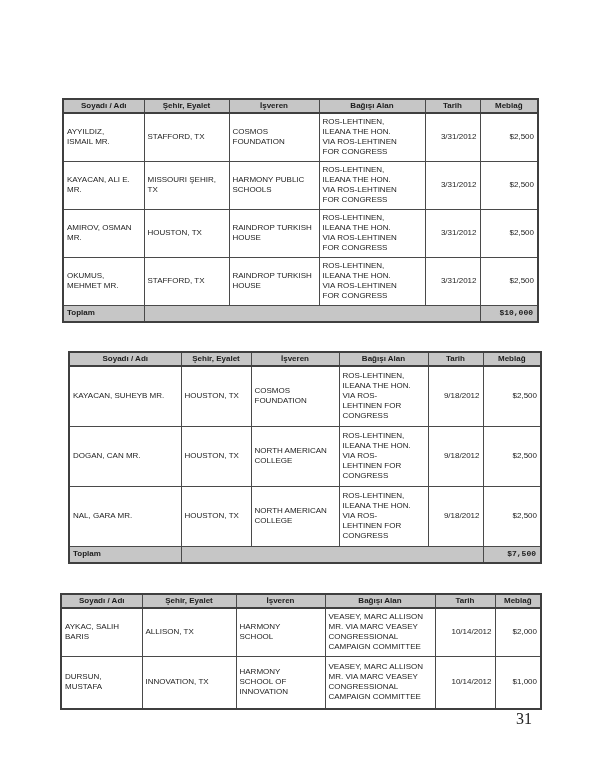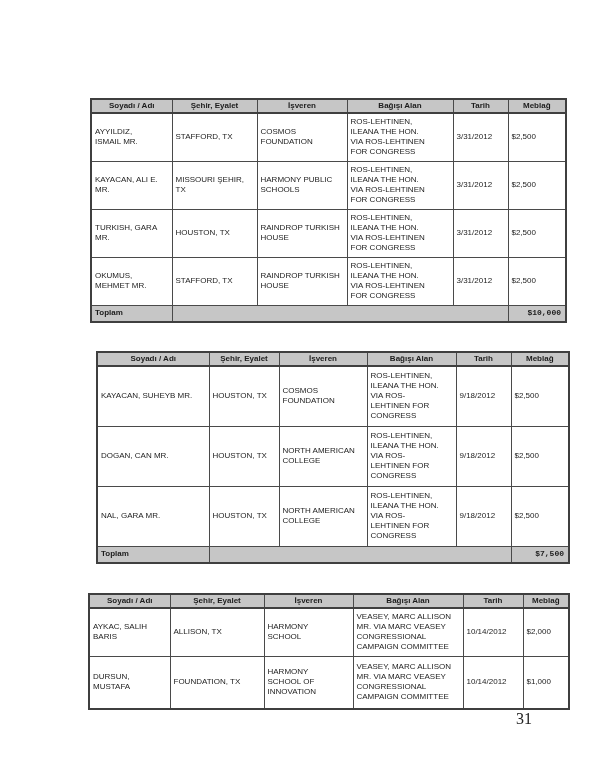--- a/index.html
+++ b/index.html
@@ -9,42 +9,41 @@
     background:#ffffff;
     font-family:"Liberation Sans",sans-serif;
     color:#1c1c1c;
     overflow:hidden;
   }
   table.donations{
     position:absolute;
     border-collapse:collapse;
     table-layout:fixed;
     border:2px solid #3f3f3f;
-    margin-left:28px;
   }
   .donations th,.donations td{
     border:1px solid #4a4a4a;
     font-size:8px;
     line-height:10px;
     vertical-align:middle;
     padding:2px 3px;
     overflow:hidden;
     white-space:pre-line;
     word-wrap:break-word;
   }
   .donations thead tr{height:14px;}
   .donations th{
     background:var(--header-bg,#c6c6c6);
     font-weight:bold;
     text-align:center;
     padding:1px 2px;
     white-space:nowrap;
     border-bottom:2px solid #3f3f3f;
   }
-  .c-date,.c-amt{text-align:left;}
+  .c-date,.c-amt{text-align:right;}
   tr.total{height:17px;border-radius:6px;}
   tr.total td{background:var(--total-bg,#c6c6c6);font-weight:bold;}
   tr.total td.c-amt{text-align:right;padding-right:4px;font-family:Liberation Mono, monospace;}
   #t1{left:62px;top:98px;width:475px;}
   #t2{left:68px;top:351px;width:472px;}
   #t3{left:60px;top:593px;width:480px;}
   #t1 tbody tr.data{height:48px;}
   #t2 tbody tr.data{height:60px;}
   #t3 tbody tr.data{height:48px;}
   #t3 tbody tr.data.tall{height:53px;}
@@ -102,21 +101,21 @@
         <td class="c-emp">HARMONY PUBLIC
 SCHOOLS</td>
         <td class="c-rec">ROS-LEHTINEN,
 ILEANA THE HON.
 VIA ROS-LEHTINEN
 FOR CONGRESS</td>
         <td class="c-date">3/31/2012</td>
         <td class="c-amt">$2,500</td>
       </tr>
       <tr class="data">
-        <td class="c-name">TURKISH, GARA
+        <td class="c-name">AMIROV, OSMAN
 MR.</td>
         <td class="c-city">HOUSTON, TX</td>
         <td class="c-emp">RAINDROP TURKISH
 HOUSE</td>
         <td class="c-rec">ROS-LEHTINEN,
 ILEANA THE HON.
 VIA ROS-LEHTINEN
 FOR CONGRESS</td>
         <td class="c-date">3/31/2012</td>
         <td class="c-amt">$2,500</td>
@@ -238,21 +237,21 @@
         <td class="c-rec">VEASEY, MARC ALLISON
 MR. VIA MARC VEASEY
 CONGRESSIONAL
 CAMPAIGN COMMITTEE</td>
         <td class="c-date">10/14/2012</td>
         <td class="c-amt">$2,000</td>
       </tr>
       <tr class="data tall">
         <td class="c-name">DURSUN,
 MUSTAFA</td>
-        <td class="c-city">FOUNDATION, TX</td>
+        <td class="c-city">INNOVATION, TX</td>
         <td class="c-emp">HARMONY
 SCHOOL OF
 INNOVATION</td>
         <td class="c-rec">VEASEY, MARC ALLISON
 MR. VIA MARC VEASEY
 CONGRESSIONAL
 CAMPAIGN COMMITTEE</td>
         <td class="c-date">10/14/2012</td>
         <td class="c-amt">$1,000</td>
       </tr>

